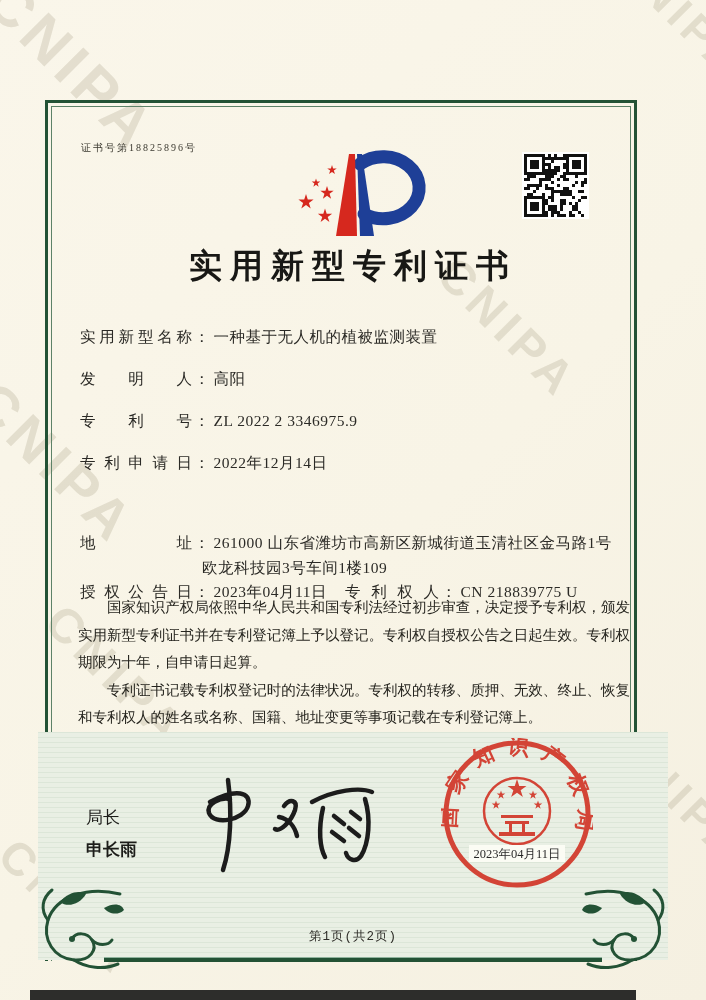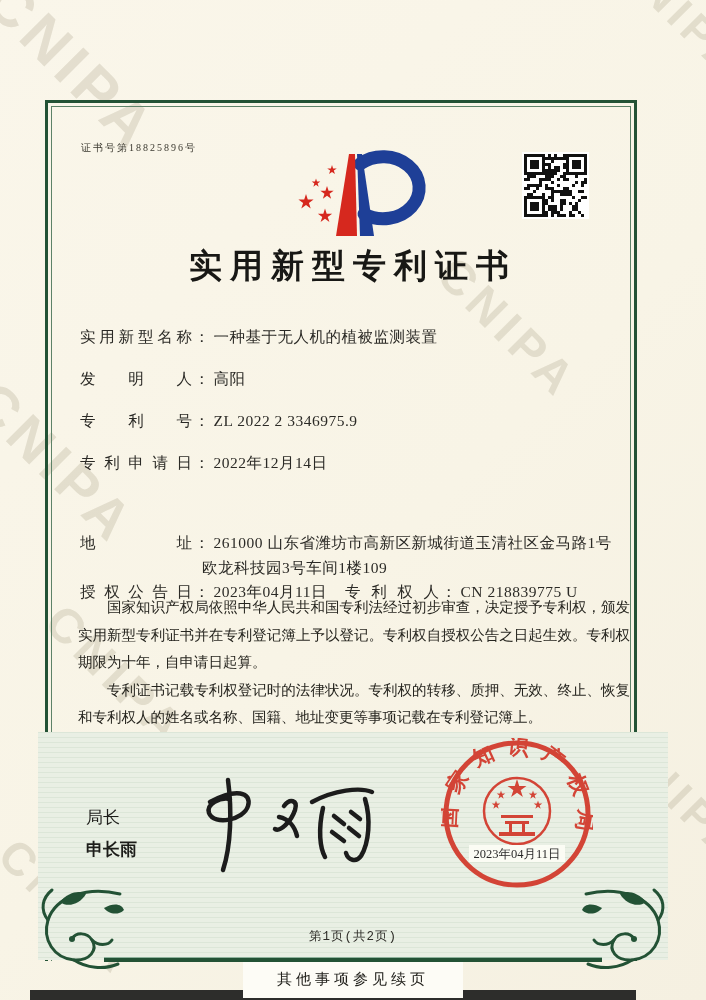--- a/index.html
+++ b/index.html
@@ -411,15 +411,14 @@
       <rect x="68" y="86" width="3" height="8"></rect>
       <rect x="81" y="86" width="3" height="8"></rect>
       <rect x="58" y="94" width="36" height="4"></rect>
     </g>
     <rect x="28" y="107" width="96" height="17" fill="#fdfdf6"></rect>
     <text x="76" y="120" text-anchor="middle" font-size="12.5" fill="#1a1a1a" font-family="serif">2023年04月11日</text>
   </svg>
 
   <div id="page-info">第1页(共2页)</div>
   <div id="dark-bar"></div>
-  <div id="note-box">其他事项参见续页</div>
 
 </div>
 
 </body></html>

